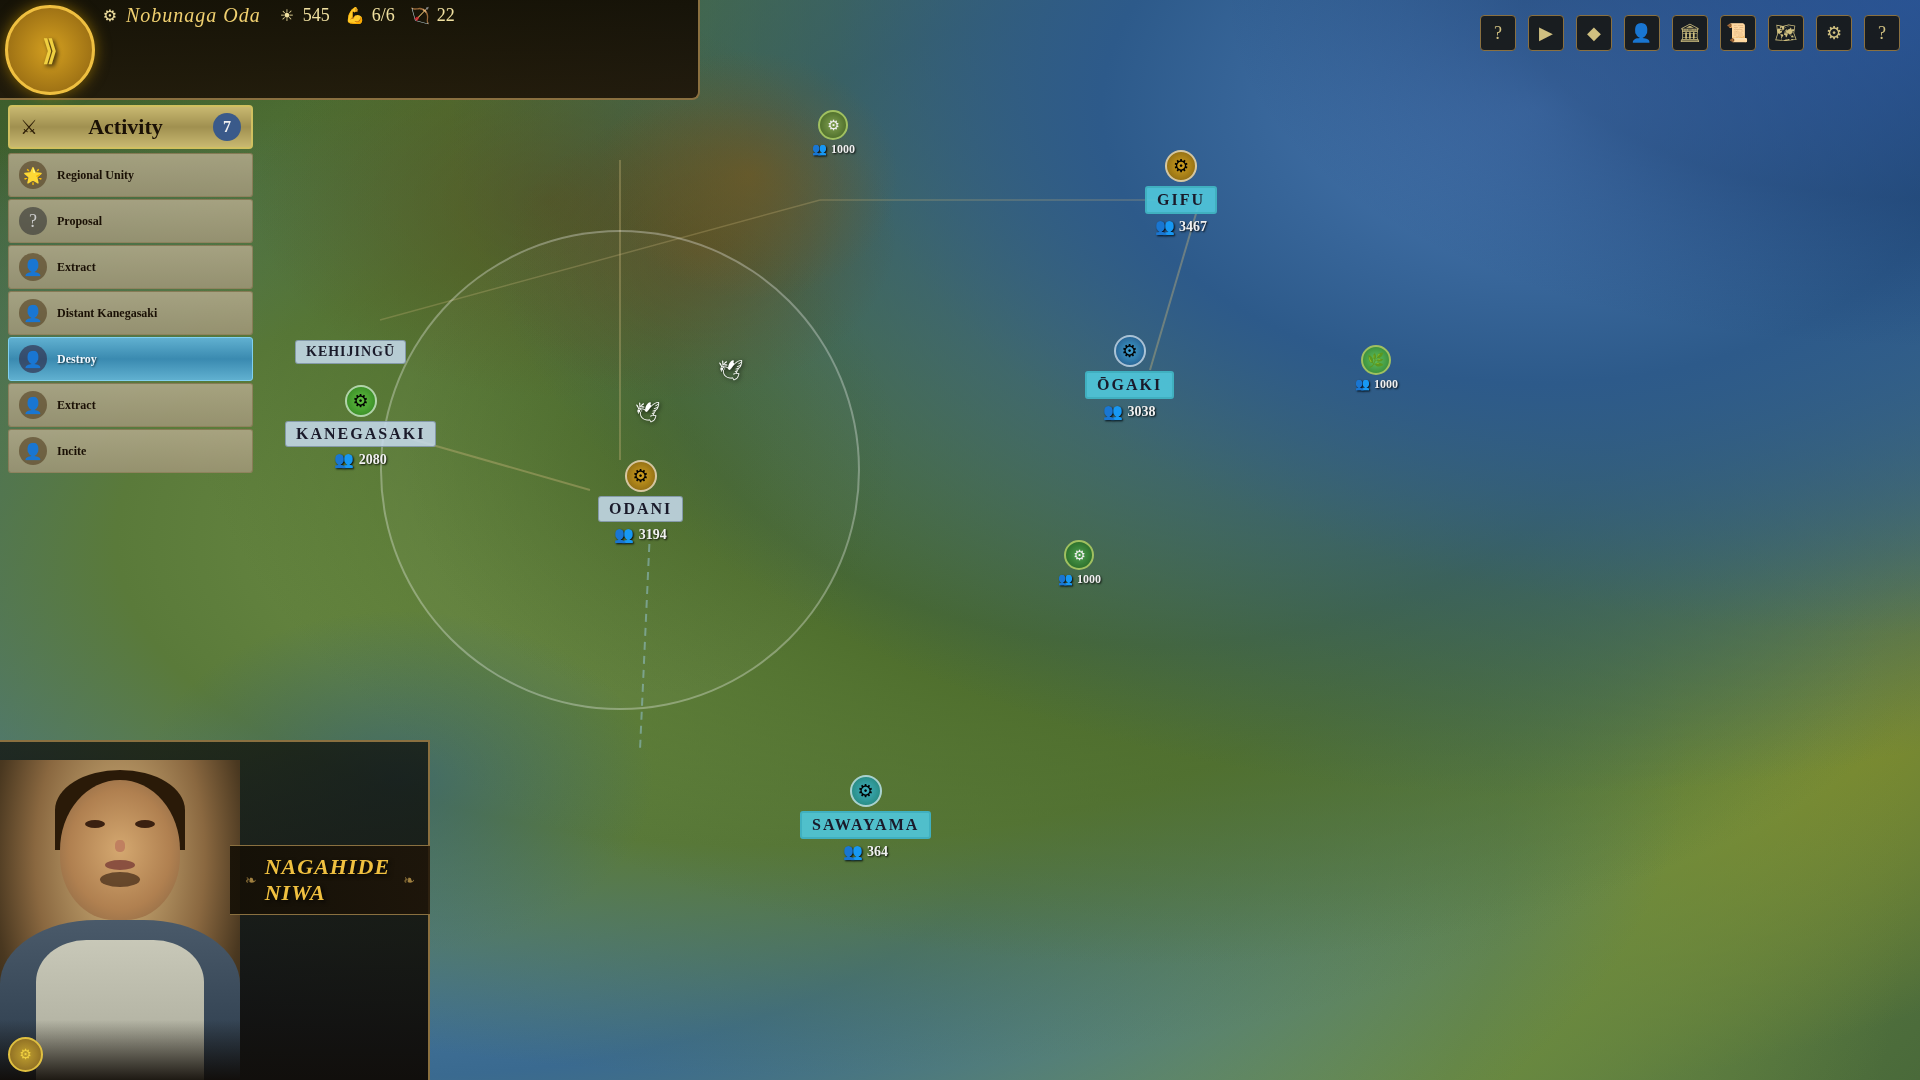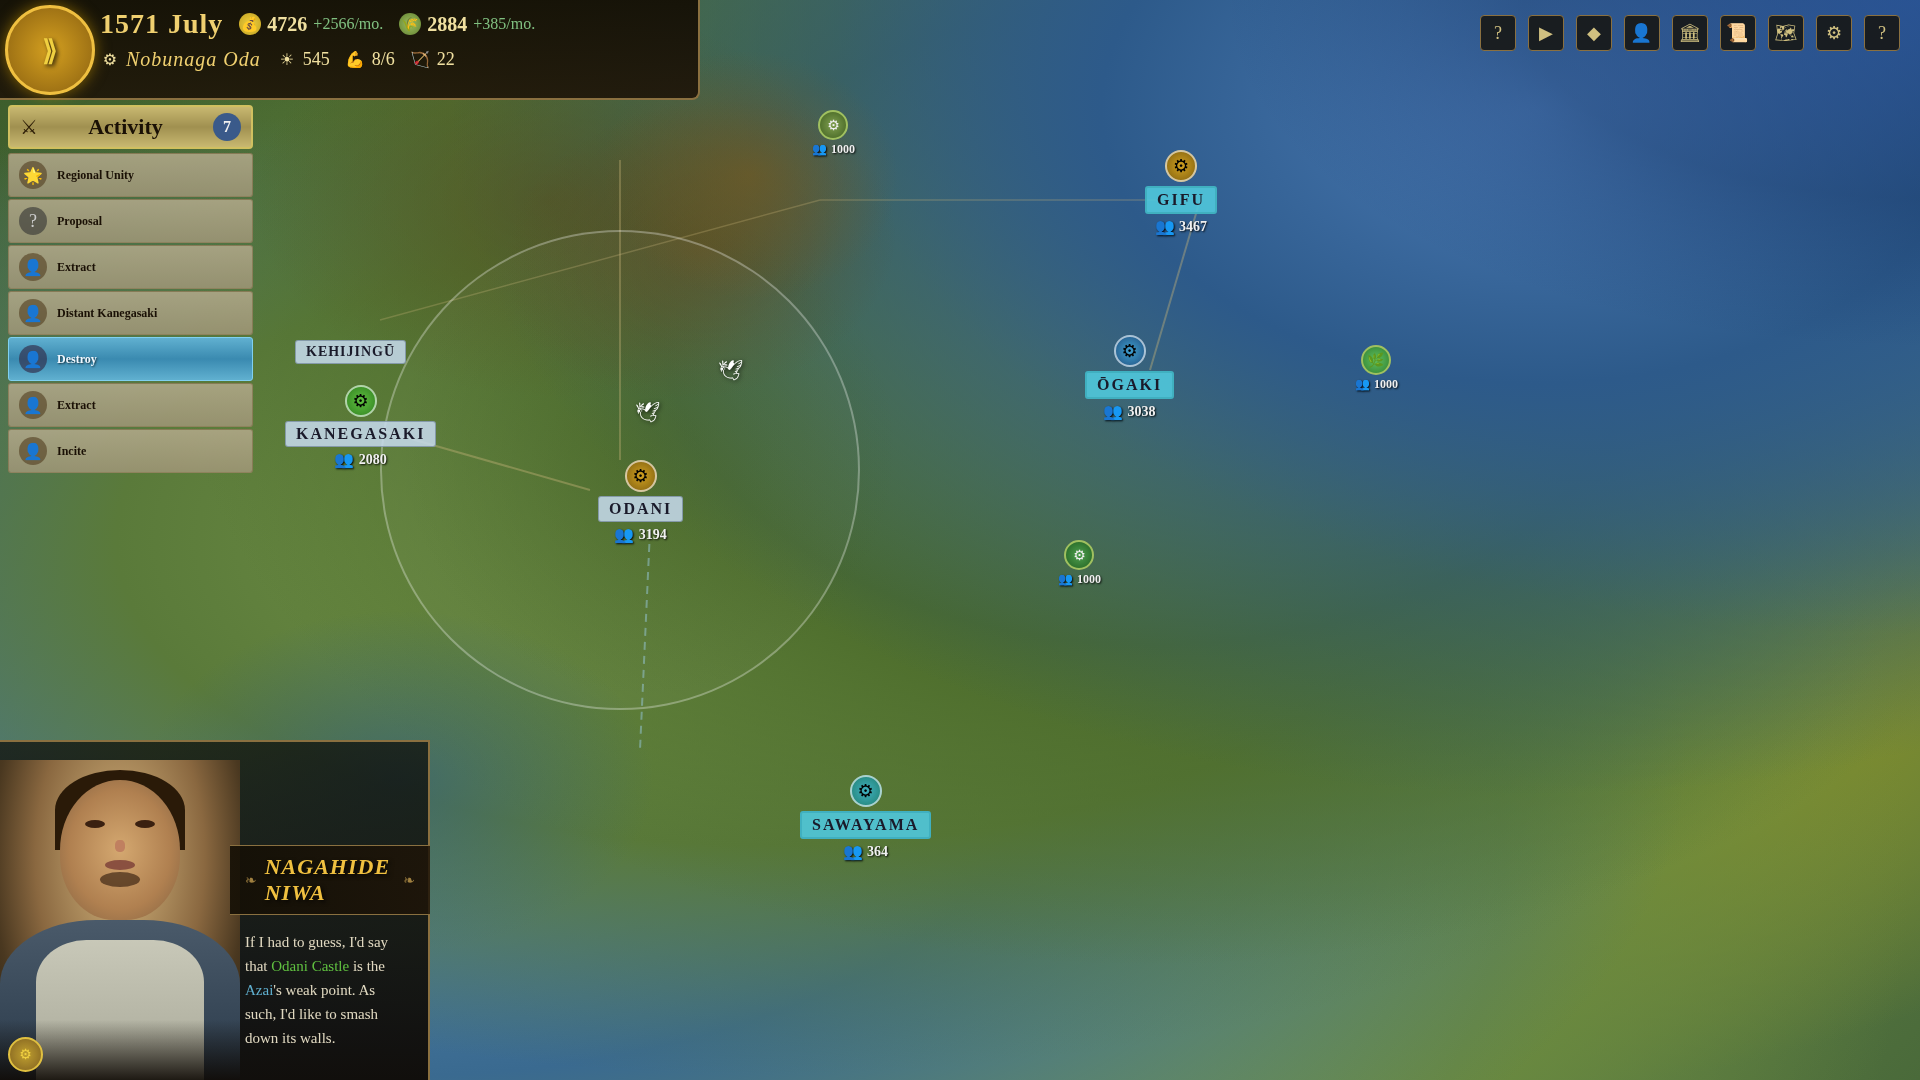--- a/index.html
+++ b/index.html
@@ -491,45 +491,32 @@
 <div style="position:absolute;top:0;left:250px;width:600px;height:400px;background:radial-gradient(ellipse, rgba(90,60,20,0.4) 0%, transparent 70%);z-index:1;pointer-events:none;"></div>
 <div style="position:absolute;top:200px;left:400px;width:500px;height:500px;background:radial-gradient(ellipse, rgba(60,90,30,0.3) 0%, transparent 70%);z-index:1;pointer-events:none;"></div>
 <div style="position:absolute;top:0;right:0;width:700px;height:350px;background:radial-gradient(ellipse at top right, rgba(40,80,150,0.7) 0%, rgba(20,50,100,0.4) 40%, transparent 70%);z-index:1;pointer-events:none;"></div>
 <div style="position:absolute;bottom:100px;left:100px;width:600px;height:400px;background:radial-gradient(ellipse, rgba(40,90,150,0.5) 0%, transparent 60%);z-index:1;pointer-events:none;"></div>
 <div style="position:absolute;top:100px;left:500px;width:400px;height:300px;background:radial-gradient(ellipse, rgba(100,70,20,0.5) 0%, transparent 70%);z-index:2;pointer-events:none;border-radius:40%;transform:rotate(-10deg);"></div>
 <div style="position:absolute;top:50px;left:600px;width:300px;height:250px;background:radial-gradient(ellipse, rgba(120,90,30,0.6) 0%, transparent 70%);z-index:2;pointer-events:none;border-radius:40%;transform:rotate(5deg);"></div>
 
 <div class="range-circle" style="left:380px;top:230px;width:480px;height:480px;"></div>
 
 <div id="top-hud">
-  <div id="hud-top-row">
-    <span id="date-display">1571 July</span>
-    <div class="resource-group">
-      <div class="resource-icon gold-icon">💰</div>
-      <span class="resource-value">4726</span>
-      <span class="resource-rate">+2566/mo.</span>
-    </div>
-    <div class="resource-group">
-      <div class="resource-icon food-icon">🌾</div>
-      <span class="resource-value">2884</span>
-      <span class="resource-rate">+385/mo.</span>
-    </div>
-  </div>
   <div id="hud-bottom-row">
     <div class="stat-group">
       <span class="stat-icon">⚙</span>
       <span id="leader-name">Nobunaga Oda</span>
     </div>
     <div class="stat-group">
       <span class="stat-icon">☀</span>
       <span>545</span>
     </div>
     <div class="stat-group">
       <span class="stat-icon">💪</span>
-      <span>8/6</span>
+      <span>6/6</span>
     </div>
     <div class="stat-group">
       <span class="stat-icon">🏹</span>
       <span>22</span>
     </div>
   </div>
 </div>
 
 <div id="crest">
   <div class="crest-outer">
@@ -693,23 +680,20 @@
 
   <div id="character-name-banner">
 
     <div style="display:flex;align-items:center;gap:8px;">
       <span style="color:#a08040;font-size:14px;">❧</span>
       <span id="character-name">NAGAHIDE NIWA</span>
       <span style="color:#a08040;font-size:14px;">❧</span>
     </div>
   </div>
 
-  <div id="dialogue-box">
-    <span>If I had to guess, I'd say that </span><span class="dialogue-highlight">Odani Castle</span><span> is the </span><span class="dialogue-highlight2">Azai</span><span>'s weak point. As such, I'd like to smash down its walls.</span>
-  </div>
 </div>
 
 <svg style="position:absolute;top:0;left:0;width:1920px;height:1080px;z-index:25;pointer-events:none;">
 
   <line x1="650" y1="530" x2="640" y2="750" stroke="rgba(150,200,220,0.5)" stroke-width="2" stroke-dasharray="8,6"></line>
 
   <line x1="1200" y1="200" x2="1150" y2="370" stroke="rgba(200,180,120,0.4)" stroke-width="2"></line>
 
   <line x1="380" y1="430" x2="590" y2="490" stroke="rgba(200,180,120,0.4)" stroke-width="2"></line>
 

